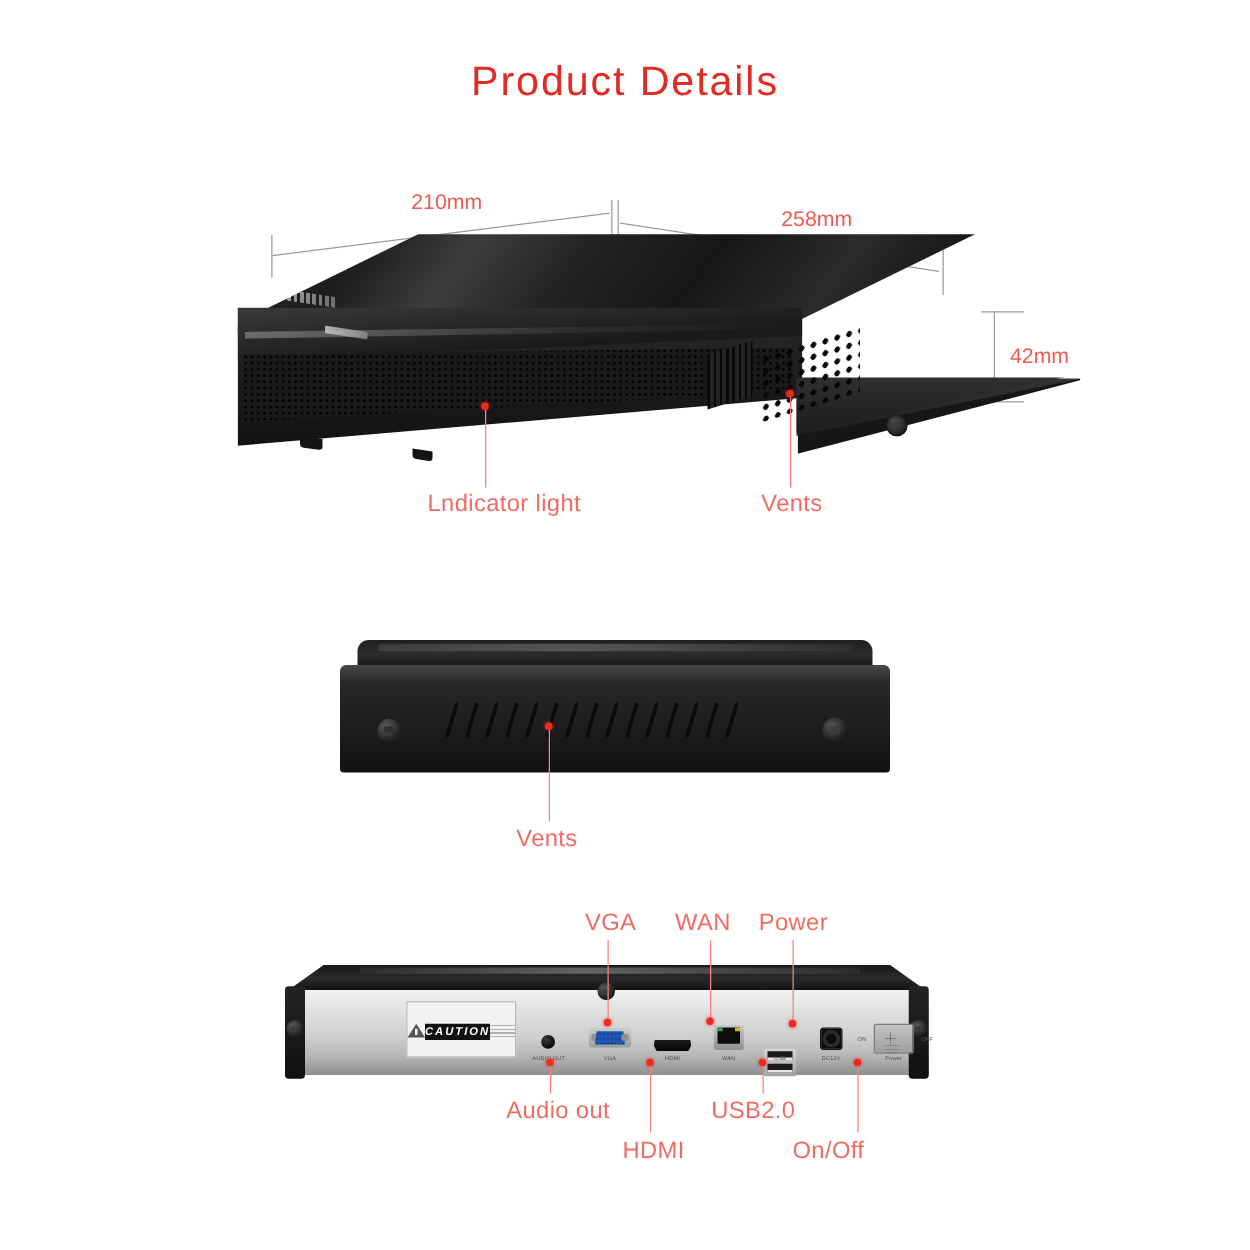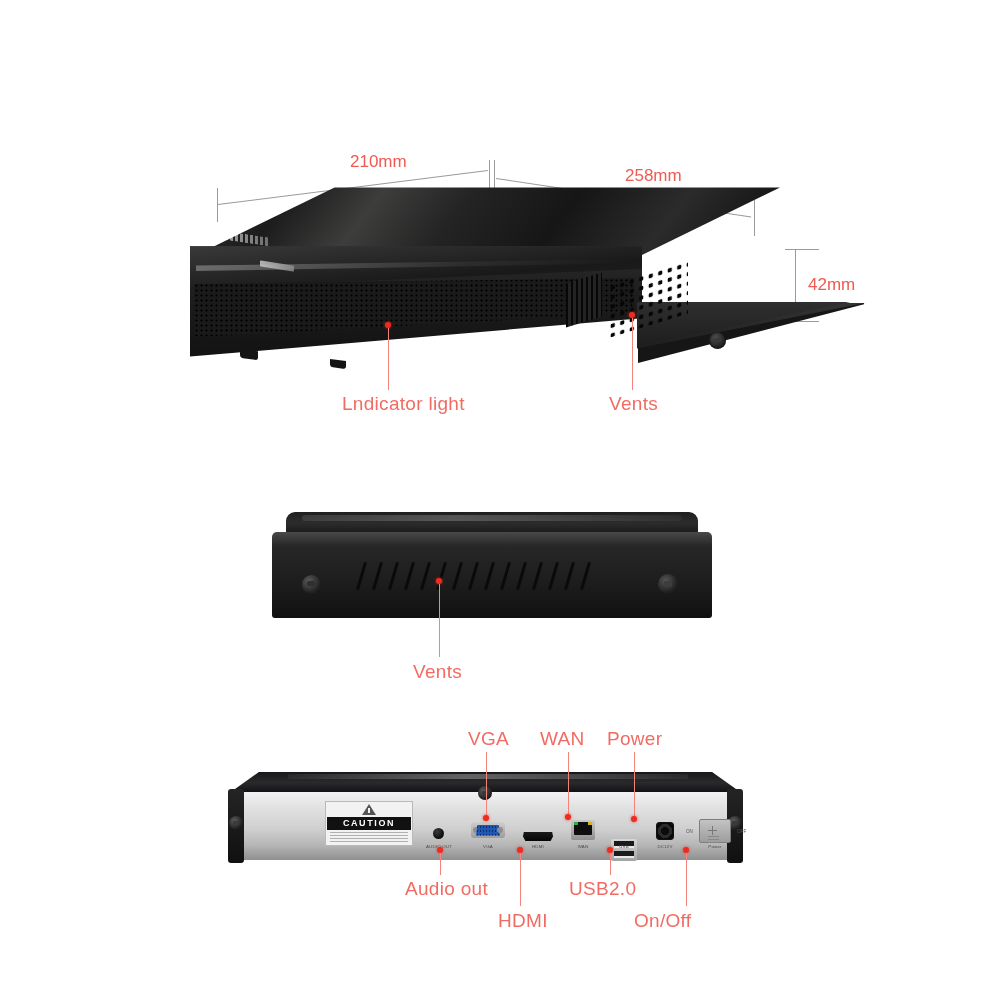--- a/index.html
+++ b/index.html
@@ -198,22 +198,22 @@
     position:absolute;width:14px;height:14px;border-radius:50%;
     background:radial-gradient(circle at 38% 34%,#5c5c5c,#242424 60%,#070707);
   }
   #dev3 .bscrew:after{content:"";position:absolute;left:4px;top:5px;width:6px;height:4px;
     background:#3a3a3a;border-radius:1px;}
 
   
   #dev3 .caution{
     position:absolute;left:97px;top:29px;width:88px;height:45px;
     background:#f2f2f2;border:1px solid #b9b9b9;
-    display:flex;flex-direction:column;align-items:center;justify-content:flex-start;
-    padding-top:2px;box-sizing:border-box;
+    display:flex;flex-direction:row;align-items:center;justify-content:flex-start;
+    padding-top:2px;box-sizing:border-box;font-style:italic;
   }
   #dev3 .tri{
     width:0;height:0;border-left:7px solid transparent;border-right:7px solid transparent;
     border-bottom:11px solid #555;position:relative;
   }
   #dev3 .tri:after{content:"";position:absolute;left:-1px;top:4px;width:2px;height:5px;background:#f2f2f2;}
   #dev3 .cband{
     width:84px;height:13px;background:#111;color:#fff;
     font-size:9px;letter-spacing:1.6px;text-align:center;line-height:13px;
     margin-top:2px;font-weight:700;
@@ -291,27 +291,28 @@
   #dev3 .gnd2{
     position:absolute;right:24px;top:64px;width:11px;height:8px;
     background:repeating-linear-gradient(180deg,#888 0 1px,transparent 1px 3px);
   }
 </style>
 </head>
 <body>
 
 <div class="page">
 
+  <div class="title">Product Details</div>
 
   <div class="dimline" style="left:217px;top:188px;width:1px;height:34px;"></div>
   <div class="dimline" style="left:218px;top:204px;width:272px;height:1px;
               transform-origin:left center;transform:rotate(-7.2deg);"></div>
   <div class="dimline" style="left:489px;top:160px;width:1px;height:42px;"></div>
   <div class="dimline" style="left:494px;top:160px;width:1px;height:42px;"></div>
-  <div class="dimlabel" style="left:350px;top:152px;">210mm</div>
+  <div class="dimlabel" style="left:329px;top:152px;">210mm</div>
 
   <div class="dimline" style="left:496px;top:178px;width:258px;height:1px;
               transform-origin:left center;transform:rotate(8.6deg);"></div>
   <div class="dimline" style="left:754px;top:200px;width:1px;height:36px;"></div>
   <div class="dimlabel" style="left:625px;top:166px;">258mm</div>
 
   <div class="dimline" style="left:785px;top:249px;width:34px;height:1px;"></div>
   <div class="dimline" style="left:795px;top:249px;width:1px;height:73px;"></div>
   <div class="dimline" style="left:785px;top:321px;width:34px;height:1px;"></div>
   <div class="dimlabel" style="left:808px;top:275px;">42mm</div>

